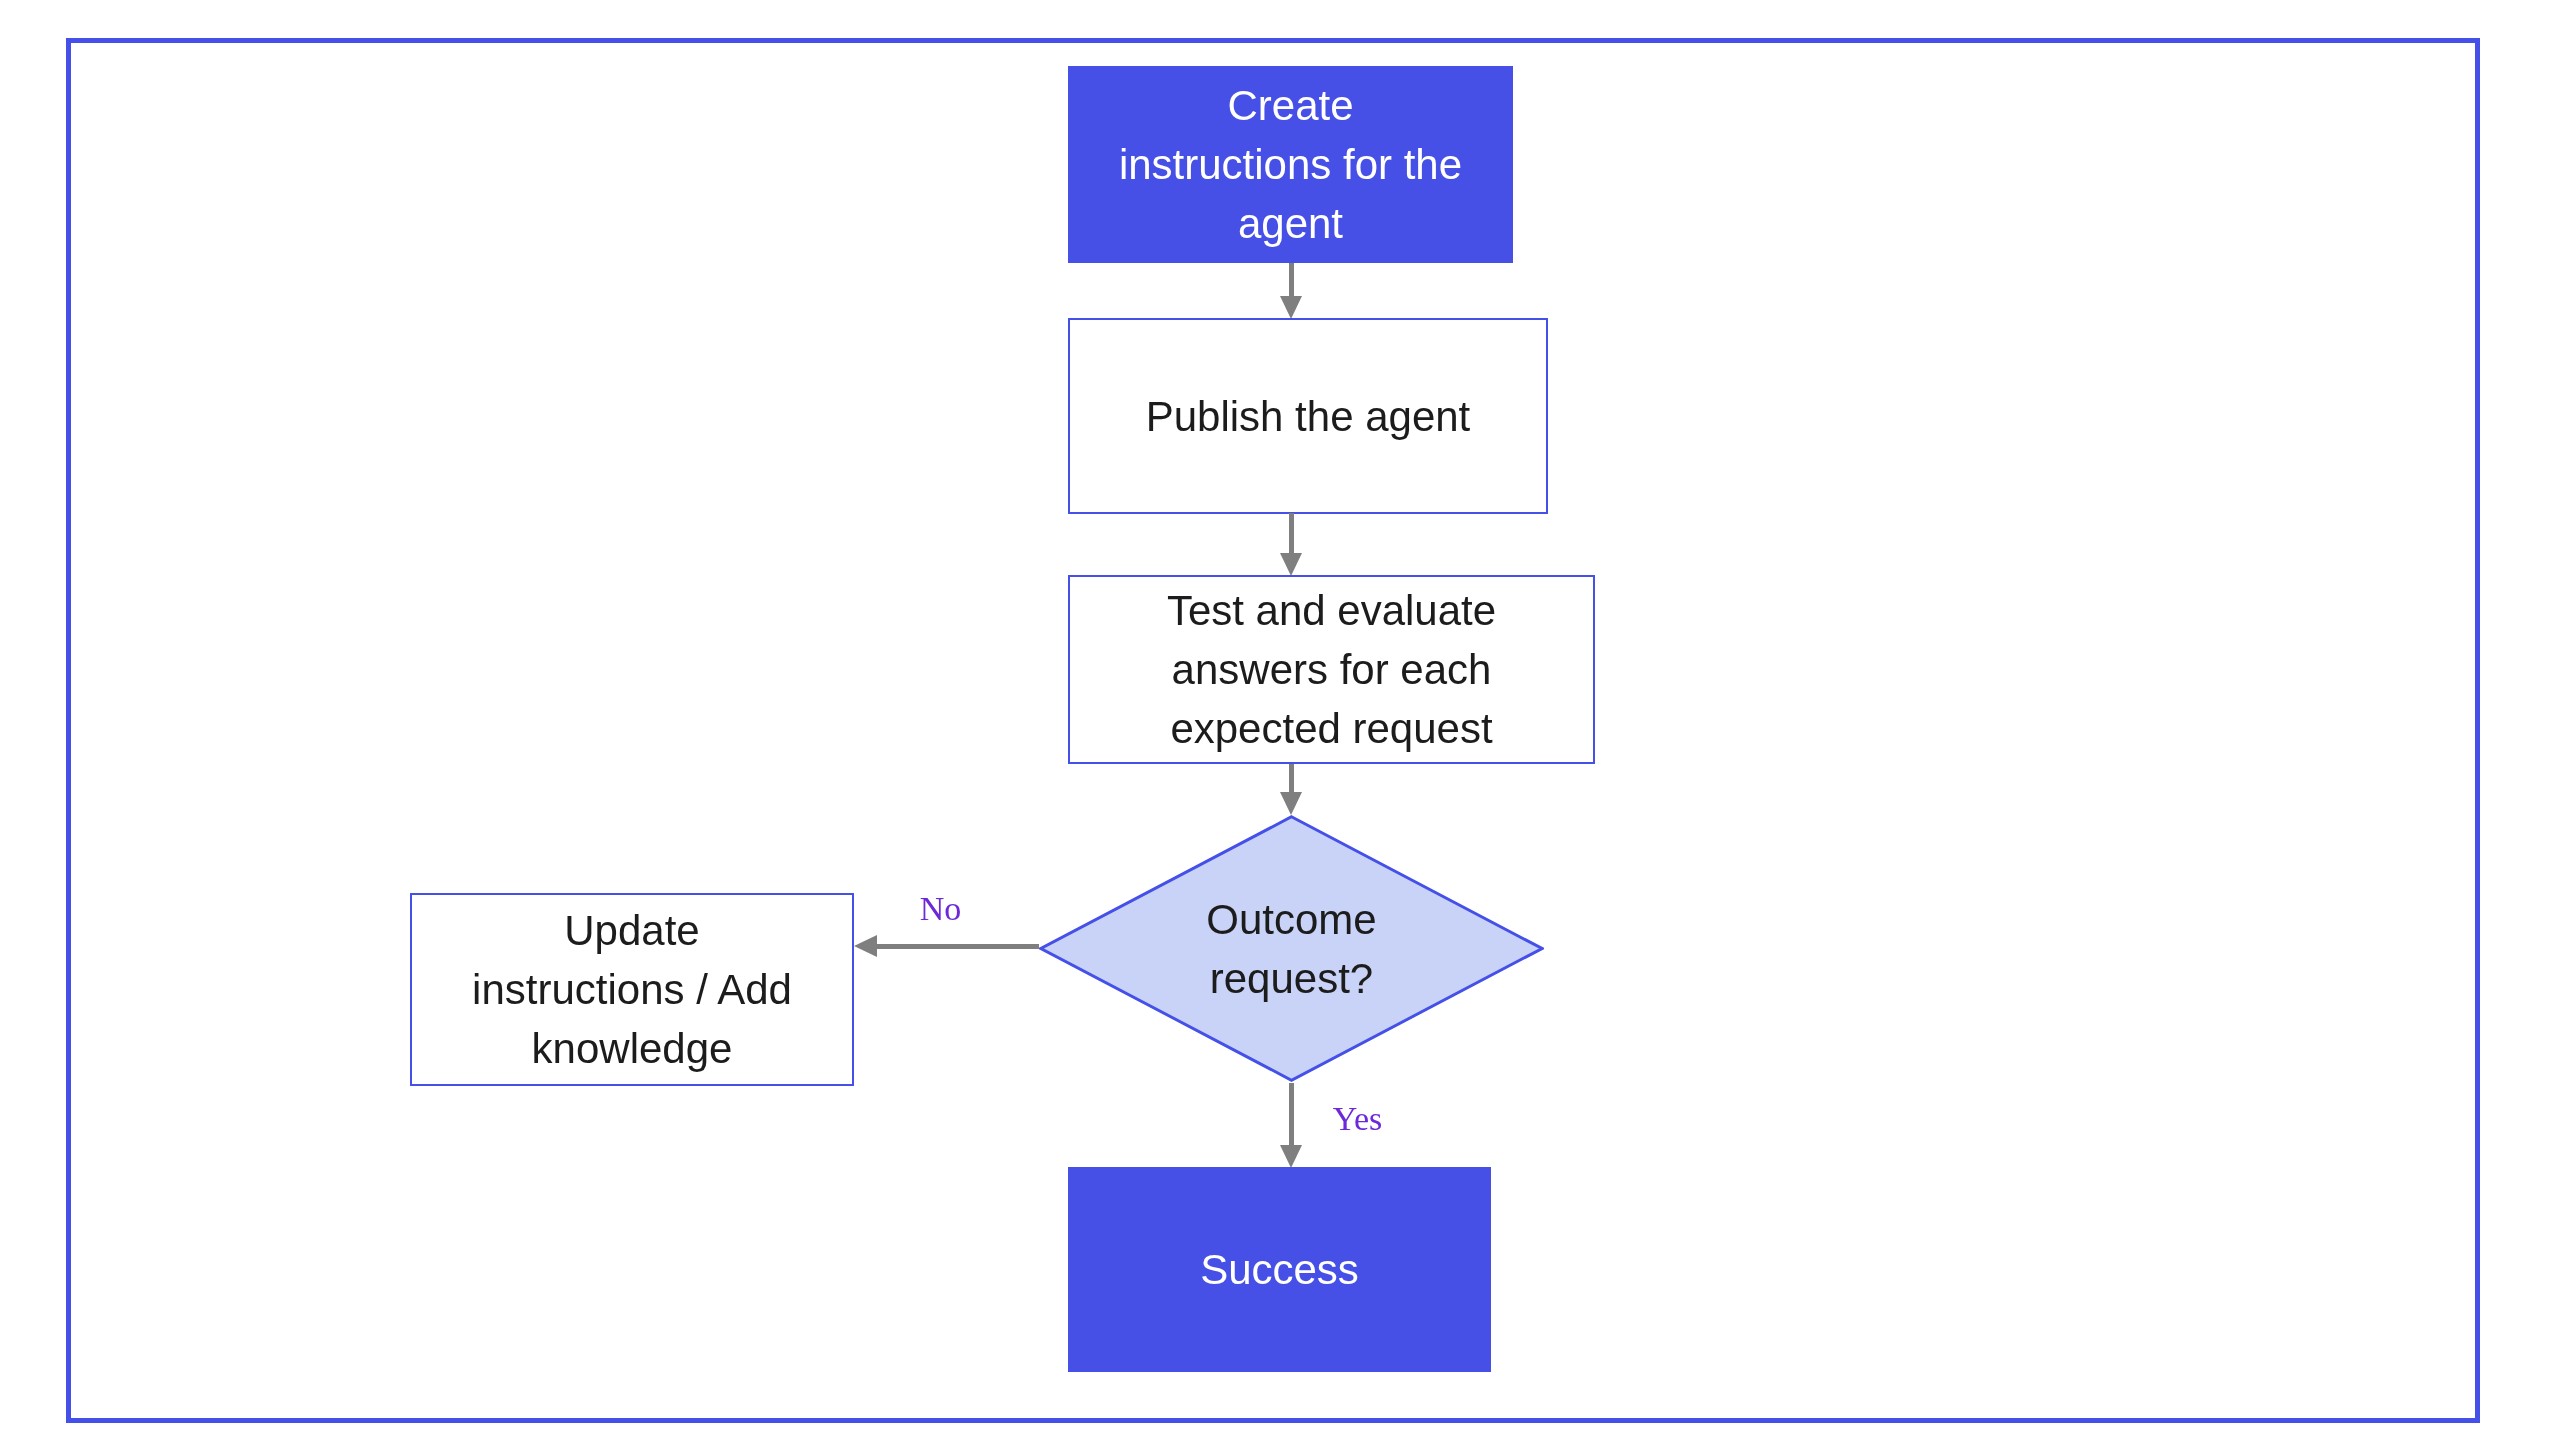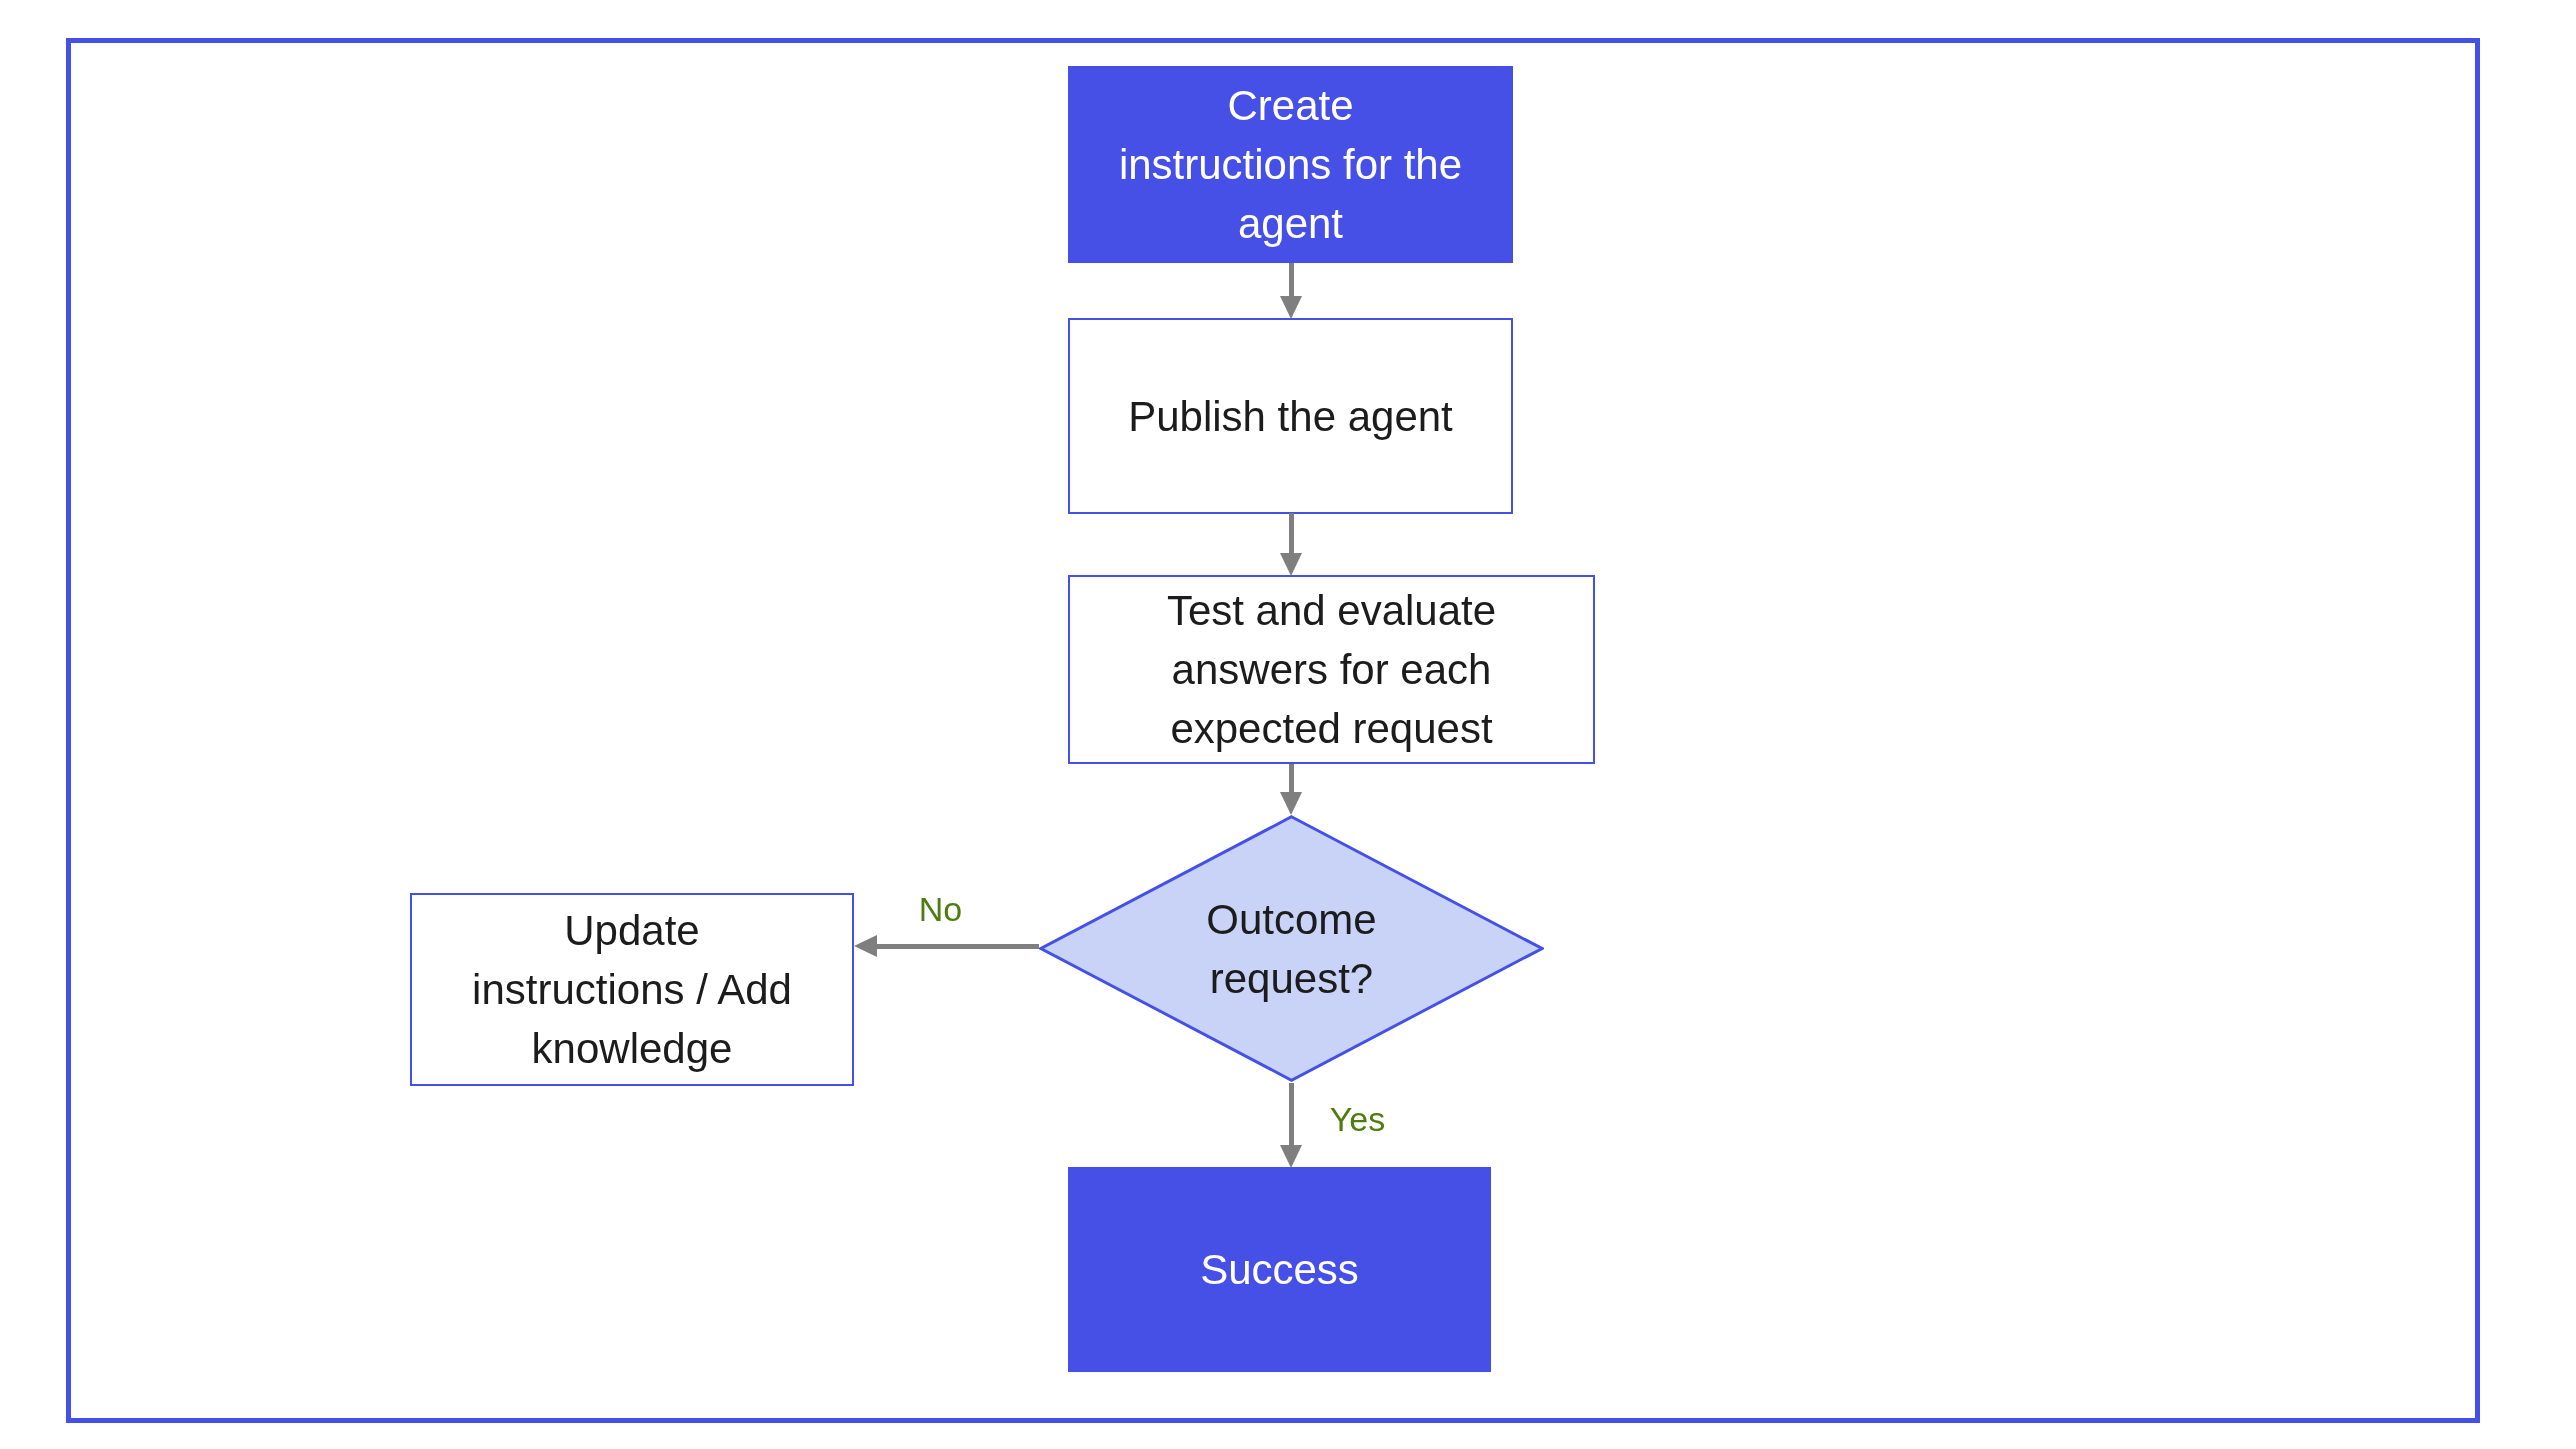--- a/index.html
+++ b/index.html
@@ -36,21 +36,21 @@
   .node.blue {
     background: #4750e6;
     color: #ffffff;
   }
   .node.white {
     background: #ffffff;
     border: 2.3px solid #4450e8;
     color: #1c1c1c;
   }
   .node-create  { left: 1068px; top: 66px;  width: 445px; height: 197px; }
-  .node-publish { left: 1068px; top: 318px;  width: 445px; height: 196px; }
+  .node-publish { left: 1068px; top: 318px;  width: 480px; height: 196px; }
   .node-test    { left: 1068px; top: 575px;  width: 527px; height: 189px; }
   .node-update  { left: 410px;  top: 849px; width: 444px; height: 193px; margin-top: 44px; }
   .node-success { left: 1068px; top: 1167px; width: 423px; height: 205px; }
 
   .diamond-wrap {
     position: absolute;
     left: 1039px; top: 815px;
     width: 505px; height: 267px;
   }
   .diamond-wrap svg { position: absolute; left: 0; top: 0; }
@@ -90,21 +90,22 @@
     border-top: 11px solid transparent;
     border-bottom: 11px solid transparent;
     border-right: 23.4px solid #7f7f7f;
   }
   .edge-label {
     position: absolute;
     width: 117px;
     text-align: center;
     font-size: 34px;
     line-height: 44px;
-    color: #4d7c0f;
+    color: #6d28d9;
+    font-family: Liberation Serif, serif;
   }
   .label-no  { left: 882px; top: 887px; }
   .label-yes { left: 1299px; top: 1097px; }
 </style>
 </head>
 <body>
 
 <div class="canvas">
 
   <div class="frame"></div>

